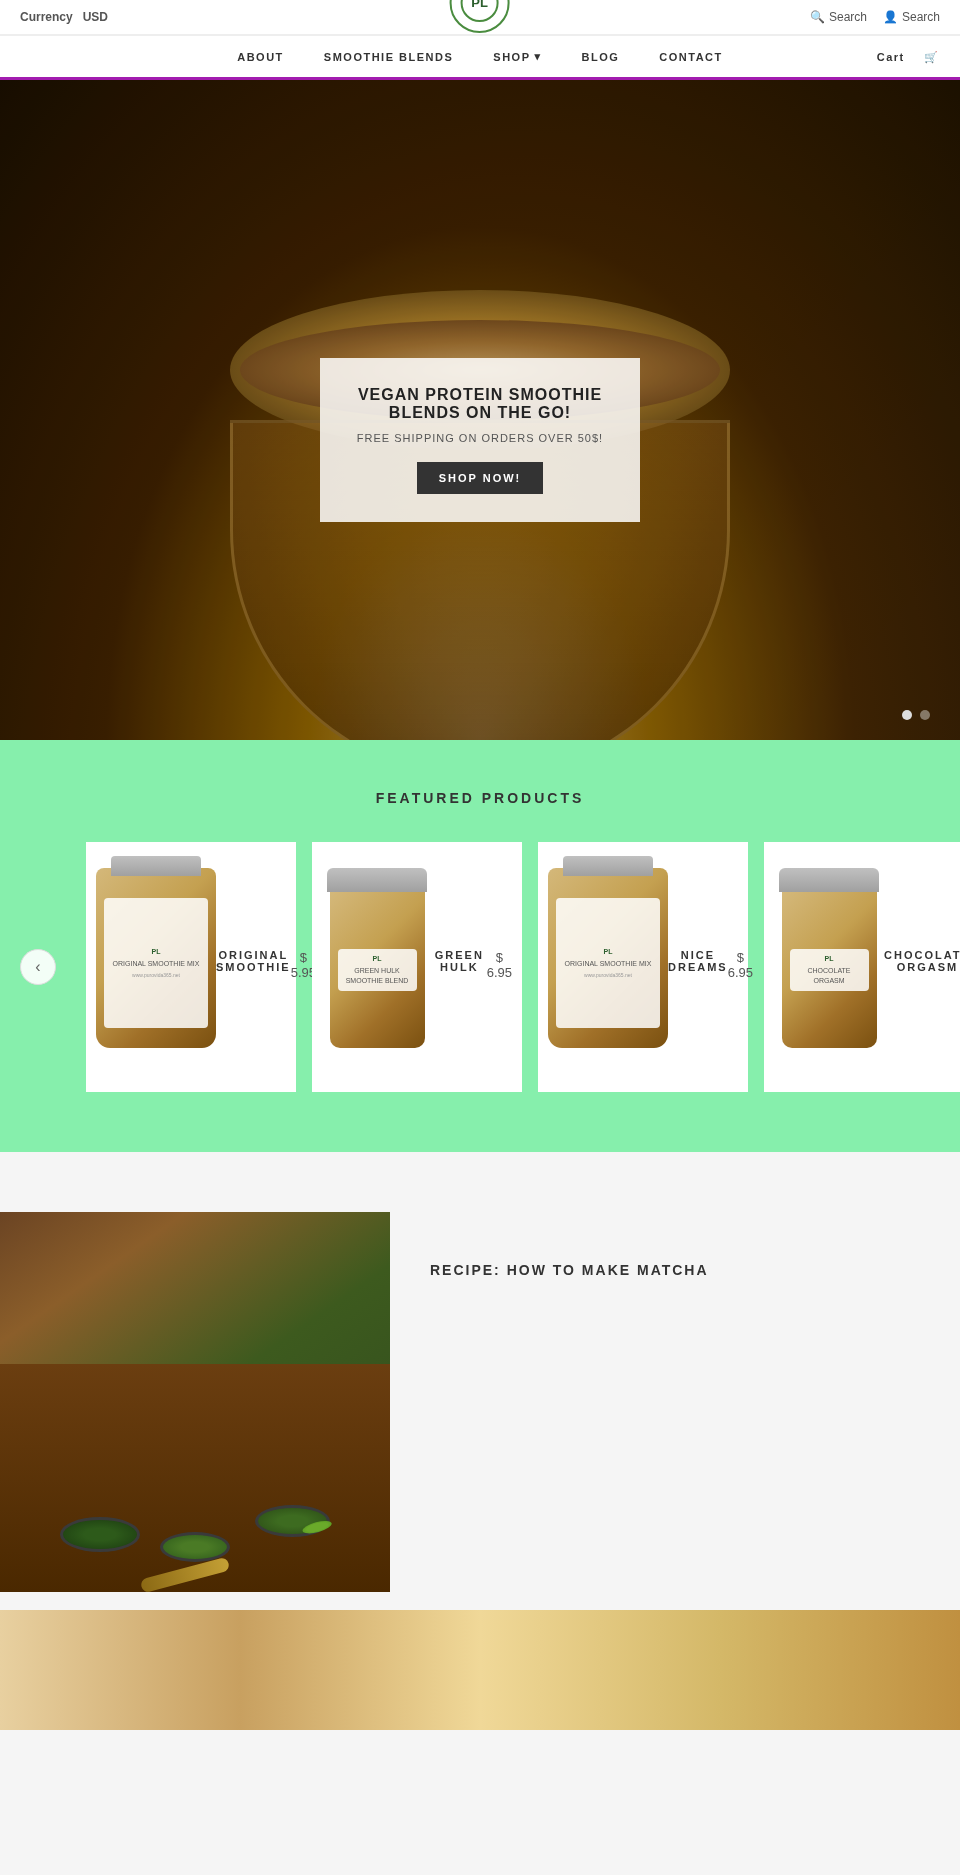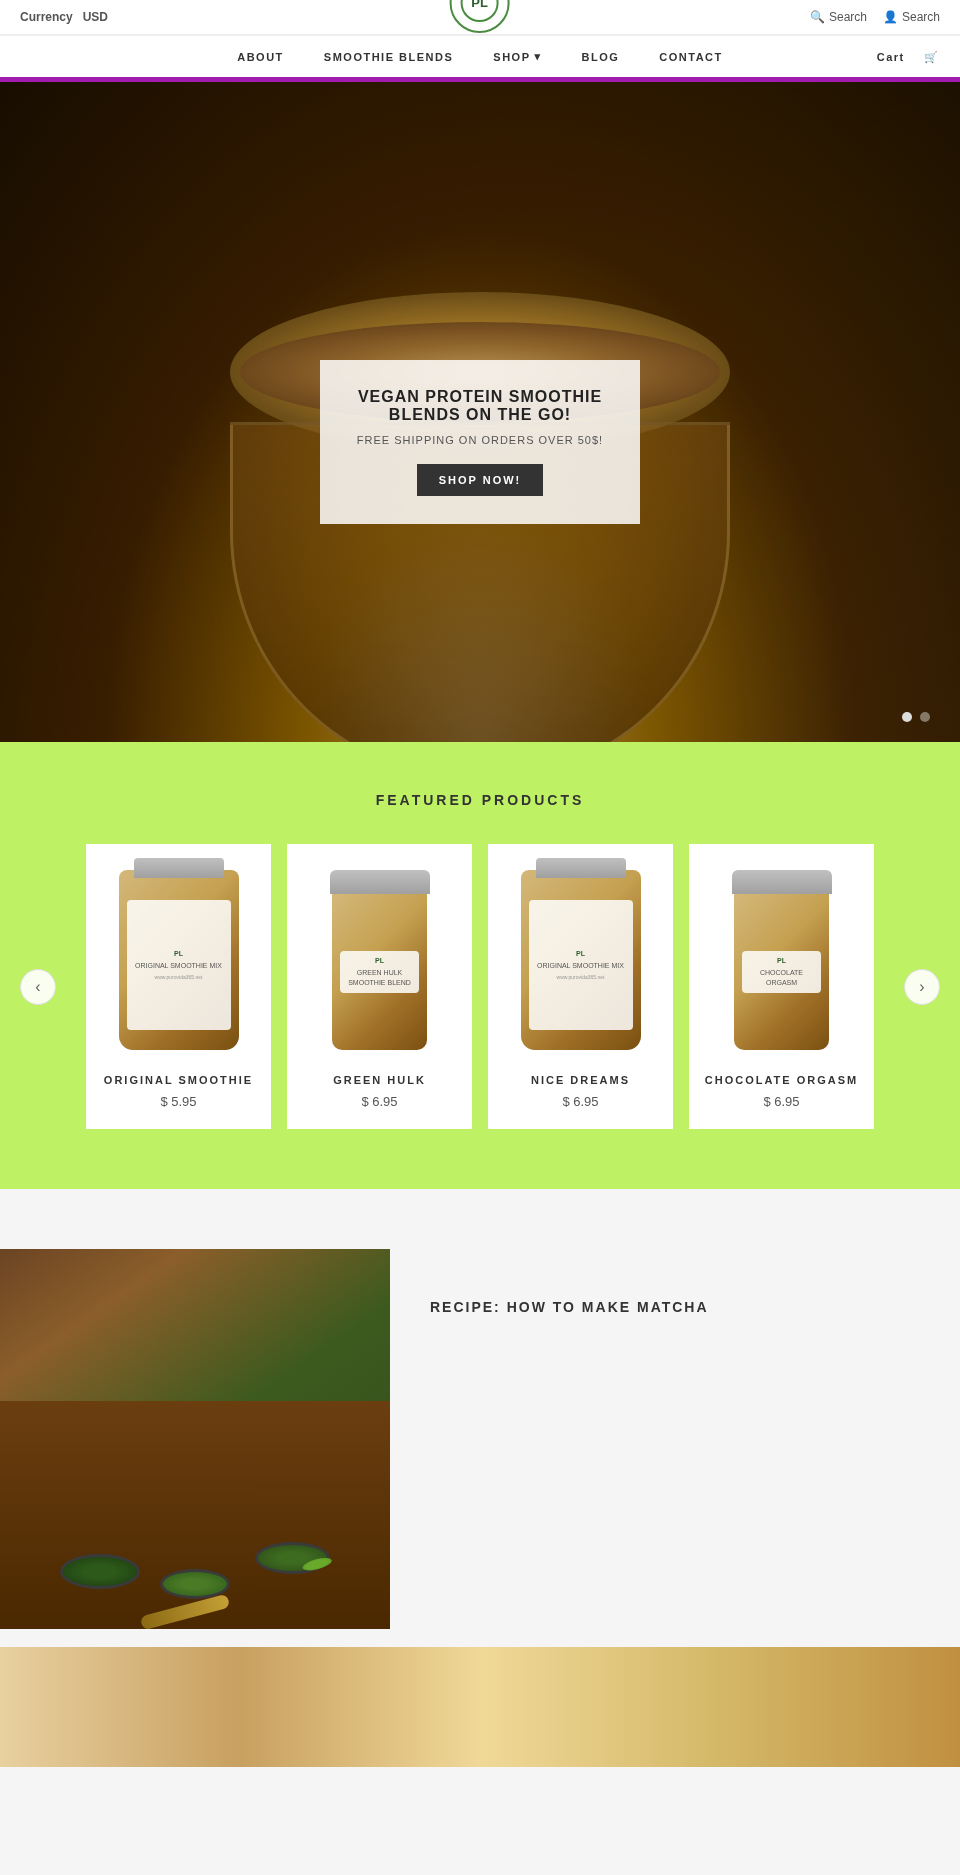--- a/index.html
+++ b/index.html
@@ -20,21 +20,21 @@
       margin: 0 auto 4px;
     }
     .top-bar-logo .logo-circle svg { width: 40px; height: 40px; }
     .top-bar-logo .logo-name { font-size: 13px; font-weight: bold; color: #2c5f2e; letter-spacing: 1px; }
     .top-bar-logo .logo-tagline { font-size: 8px; color: #888; letter-spacing: 1px; }
     .top-bar-actions { display: flex; gap: 16px; align-items: center; }
     .top-bar-actions a { font-size: 12px; color: #555; text-decoration: none; display: flex; align-items: center; gap: 4px; }
 
     
     nav {
-      background: #fff; border-top: 1px solid #eee; border-bottom: 5px solid #a21caf;
+      background: #fff; border-top: 1px solid #eee; border-bottom: 3px solid #a21caf;
       display: flex; align-items: flex-start; justify-content: center; padding: 0;
       position: relative;
     }
     .nav-links { display: flex; align-items: center; gap: 40px; padding: 14px 0; }
     .nav-links a {
       font-size: 11px; font-weight: bold; letter-spacing: 1.5px; color: #333;
       text-decoration: none; text-transform: uppercase;
     }
     .nav-shop { display: flex; align-items: center; gap: 4px; }
     .nav-cart {
@@ -97,33 +97,33 @@
     .hero-dots {
       position: absolute; bottom: 20px; right: 30px; display: flex; gap: 8px; z-index: 10;
     }
     .hero-dot {
       width: 10px; height: 10px; border-radius: 50%;
     }
     .hero-dot.active { background: #ddd; }
     .hero-dot.inactive { background: rgba(255,255,255,0.4); }
 
     
-    .featured { background: #bef264; padding: 50px 20px 60px; }
+    .featured { background: #86efac; padding: 50px 20px 60px; }
     .featured-title {
       text-align: center; font-size: 14px; font-weight: bold;
       letter-spacing: 3px; color: #333; margin-bottom: 36px; text-transform: uppercase;
     }
     .products-carousel { position: relative; display: flex; align-items: center; }
     .products-grid {
       display: flex; gap: 16px; flex: 1; padding: 0 30px;
       justify-content: center;
     }
     .product-card {
       background: #fff; flex: 1; max-width: 210px;
-      display: flex; flex-direction: column; align-items: center;
+      display: flex; flex-direction: row; align-items: center;
       padding: 16px 10px 20px; cursor: pointer;
     }
     .product-img {
       width: 160px; height: 200px; margin-bottom: 14px;
       display: flex; align-items: center; justify-content: center;
     }
     
     .product-bag {
       width: 120px; height: 180px;
       background: linear-gradient(135deg, #d4b87a 0%, #c4a050 40%, #a07028 70%, #7a5010 100%);

